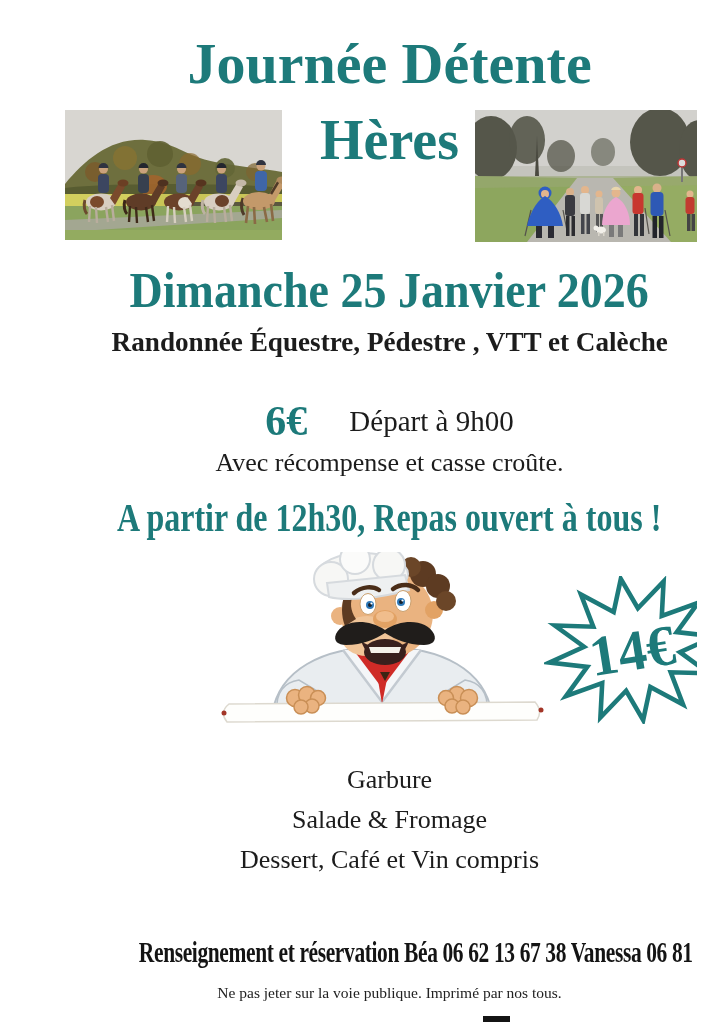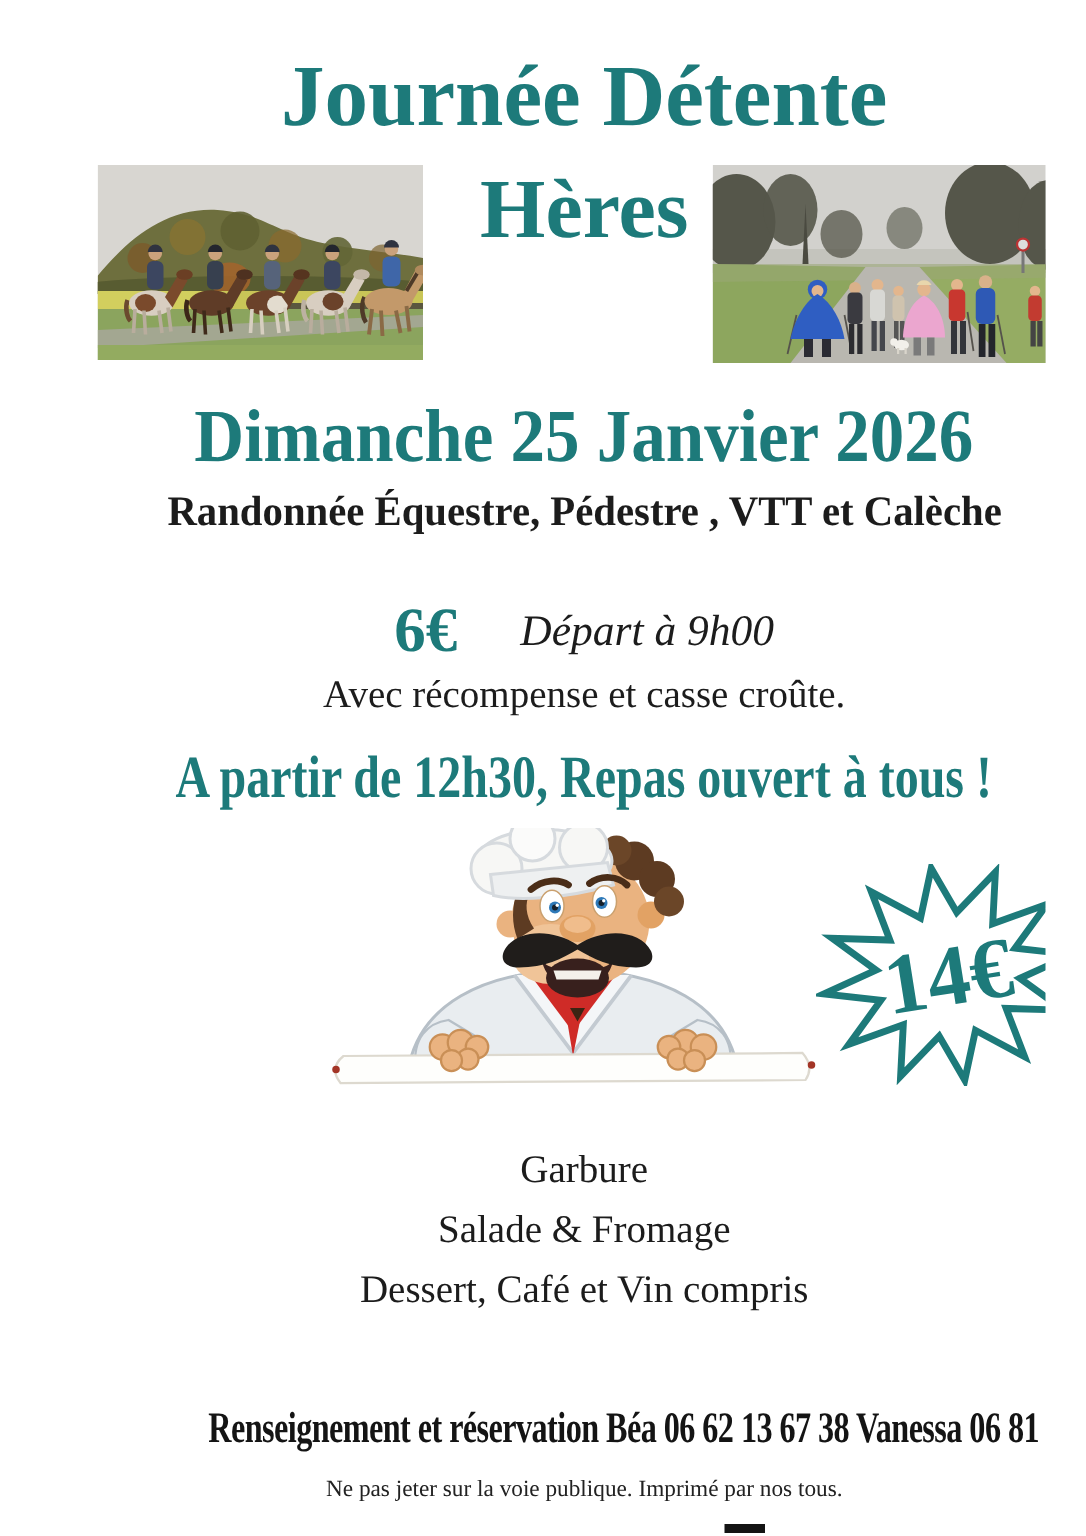--- a/index.html
+++ b/index.html
@@ -23,21 +23,21 @@
   .date-heading { top:262px; font-size:50px; font-weight:bold; color:var(--teal); line-height:1.15; }
   .date-heading .squeeze { transform:scaleX(.92); }
 
   .activities { top:326px; font-size:28px; font-weight:bold; }
   .activities .squeeze { transform:scaleX(.97); }
 
   .inscription { top:368px; font-size:26px; }
 
   .price-row { top:400px; display:flex; justify-content:center; align-items:center; gap:42px; }
   .entry-price { font-size:42px; font-weight:bold; color:var(--teal); line-height:1; }
-  .departure { font-size:29px;font-style:italic; }
+  .departure { font-size:29px; }
 
   .reward { top:448px; font-size:26px; }
 
   .meal-heading { top:494px; font-size:40px; font-weight:bold; color:var(--teal); line-height:1.2; }
   .meal-heading .squeeze { transform:scaleX(.80); }
 
   .chef { position:absolute; left:188px; top:552px; width:332px; height:182px; }
   .burst { position:absolute; left:516px; top:576px; width:176px; height:148px; color:var(--teal); }
   .burst text { font-family:"Liberation Serif", serif; font-weight:bold; }
 

